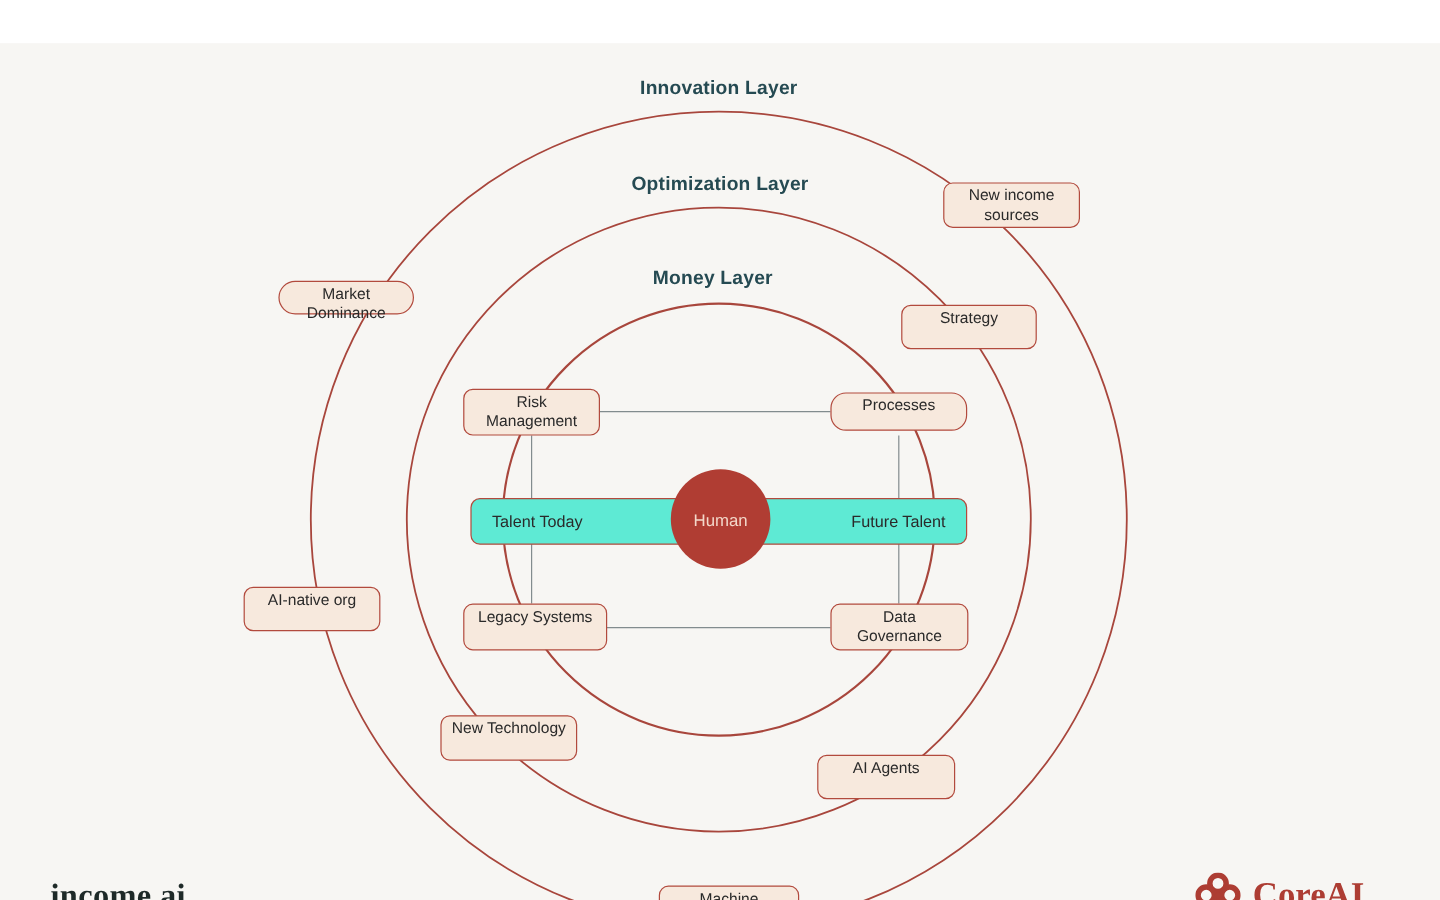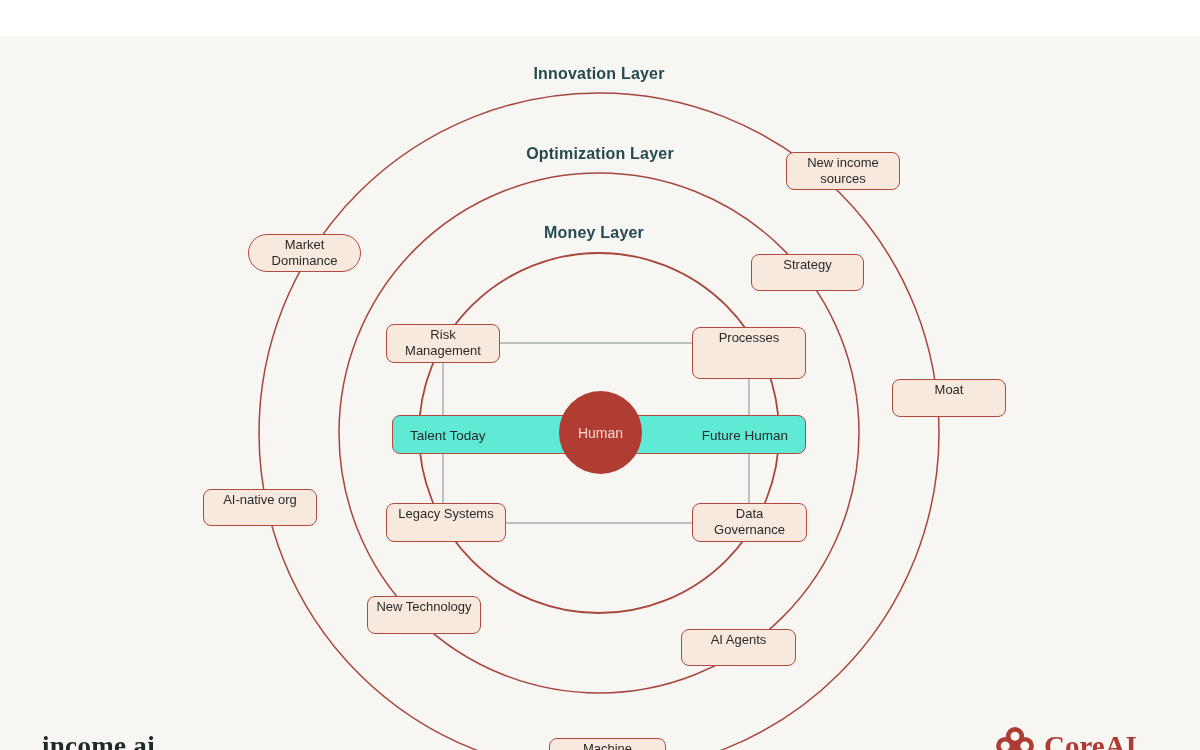--- a/index.html
+++ b/index.html
@@ -124,31 +124,31 @@
       <line x1="749" y1="417" x2="749" y2="467"></line>
     </g>
   </svg>
 
   <div class="layer-label" style="left:599px; top:38px;">Innovation Layer</div>
   <div class="layer-label" style="left:600px; top:118px;">Optimization Layer</div>
   <div class="layer-label" style="left:594px; top:197px;">Money Layer</div>
 
   <div class="core-bar">
     <span class="bar-label left">Talent Today</span>
-    <span class="bar-label right">Future Human</span>
+    <span class="bar-label right">Future Talent</span>
   </div>
 
   <div class="human-circle">
     <span>Human</span>
   </div>
 
   <div class="node" style="left:386px; top:288px; width:114px; height:39px;">
     <span>Risk Management</span>
   </div>
-  <div class="node" style="left:692px; top:291px; width:114px; height:52px;">
+  <div class="node" style="left:692px; top:291px; width:114px; height:32px;border-radius:13px;">
     <span>Processes</span>
   </div>
   <div class="node" style="left:386px; top:467px; width:120px; height:39px;">
     <span>Legacy Systems</span>
   </div>
   <div class="node" style="left:692px; top:467px; width:115px; height:39px;">
     <span>Data Governance</span>
   </div>
 
   <div class="node" style="left:751px; top:218px; width:113px; height:37px;">
@@ -157,25 +157,22 @@
   <div class="node" style="left:367px; top:560px; width:114px; height:38px;">
     <span>New Technology</span>
   </div>
   <div class="node" style="left:681px; top:593px; width:115px; height:37px;">
     <span>AI Agents</span>
   </div>
 
   <div class="node" style="left:786px; top:116px; width:114px; height:38px;">
     <span>New income sources</span>
   </div>
-  <div class="node" style="left:248px; top:198px; width:113px; height:38px;border-radius:19px;">
+  <div class="node" style="left:232px; top:198px; width:113px; height:28px;border-radius:19px;">
     <span>Market Dominance</span>
-  </div>
-  <div class="node" style="left:892px; top:343px; width:114px; height:38px;">
-    <span>Moat</span>
   </div>
   <div class="node" style="left:203px; top:453px; width:114px; height:37px;">
     <span>AI-native org</span>
   </div>
   <div class="node" style="left:549px; top:702px; width:117px; height:40px;">
     <span>Machine Learning</span>
   </div>
 
   <div class="footer-left">income.ai</div>
 

